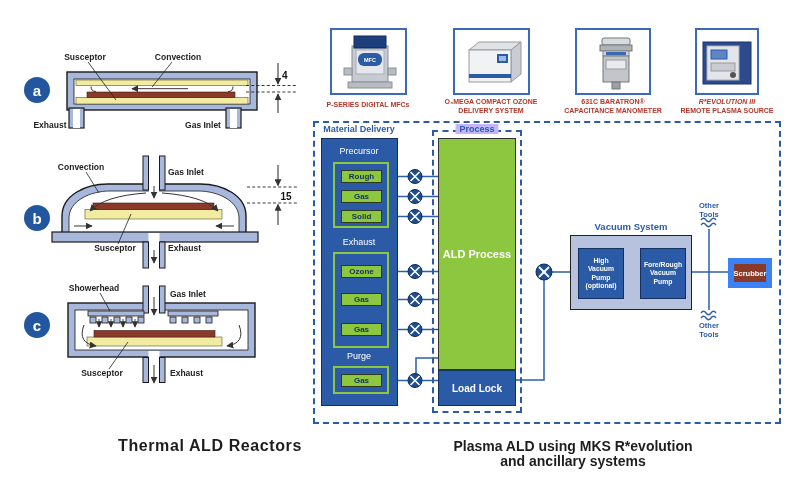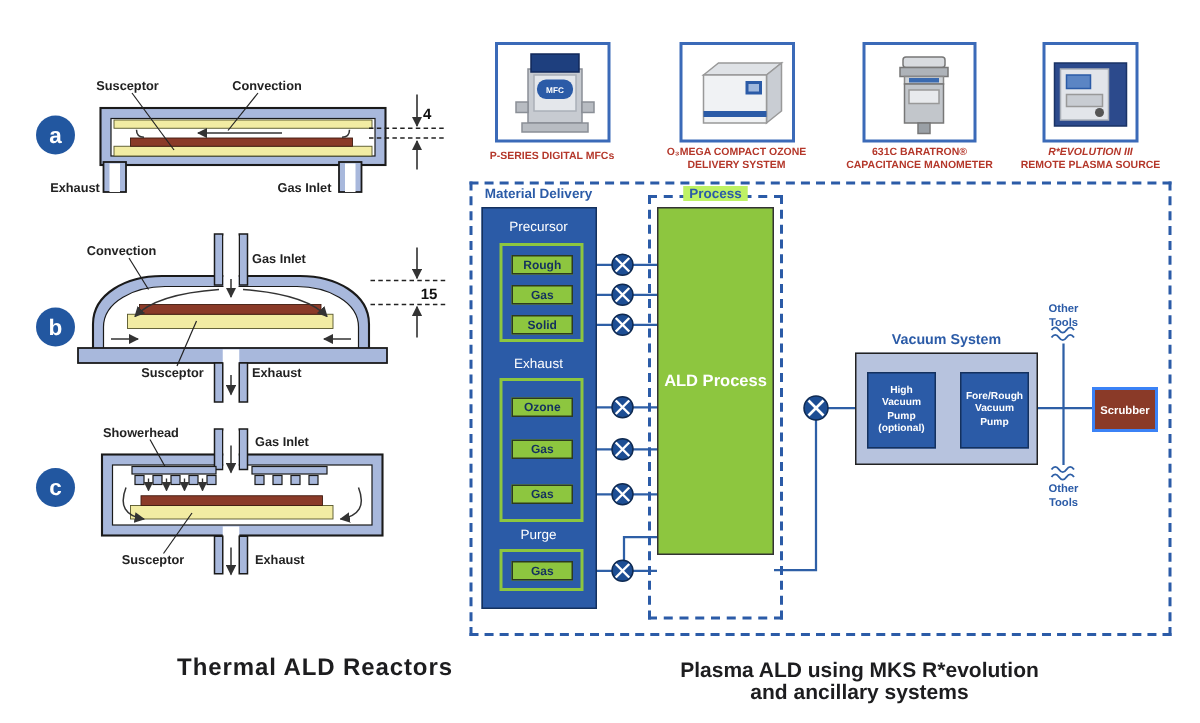--- a/index.html
+++ b/index.html
@@ -307,28 +307,29 @@
   <div class="wlabel" style="left:359px;top:237px">Exhaust</div>
   <div class="gframe" style="left:333px;top:252px;width:56px;height:96px"></div>
   <div class="gitem" style="left:341px;top:265px">Ozone</div>
   <div class="gitem" style="left:341px;top:293px">Gas</div>
   <div class="gitem" style="left:341px;top:323px">Gas</div>
   <div class="wlabel" style="left:359px;top:351px">Purge</div>
   <div class="gframe" style="left:333px;top:366px;width:56px;height:28px"></div>
   <div class="gitem" style="left:341px;top:374px">Gas</div>
 
   <div class="dashedbox" style="left:432px;top:130px;width:90px;height:283px"></div>
-  <div class="clabel blabel" style="left:477px;top:124px;background:#bef264;padding:0 4px">Process</div>
+  <div class="clabel blabel" style="left:477px;top:124px;background:#c4b5fd;padding:0 4px">Process</div>
   <div class="bigbox" style="left:438px;top:138px;width:78px;height:232px;background:#8dc63f;border:1px solid #333;color:#fff;font-weight:bold;font-size:11px">ALD Process</div>
+  <div class="bigbox" style="left:438px;top:370px;width:78px;height:36px;background:#2b5ba7;border:1px solid #14315e;color:#fff;font-weight:bold;font-size:10px">Load Lock</div>
 
   <div class="clabel blabel" style="left:631px;top:221px;font-size:9.5px">Vacuum System</div>
   <div class="abs" style="left:570px;top:235px;width:122px;height:75px;background:#b7c3de;border:1.5px solid #222"></div>
   <div class="bigbox" style="left:578px;top:248px;width:46px;height:51px;background:#2b5ba7;border:1px solid #14315e;color:#fff;font-weight:bold;font-size:6.8px;line-height:1.2;padding:1px">High Vacuum Pump (optional)</div>
   <div class="bigbox" style="left:640px;top:248px;width:46px;height:51px;background:#2b5ba7;border:1px solid #14315e;color:#fff;font-weight:bold;font-size:6.8px;line-height:1.2;padding:1px">Fore/Rough Vacuum Pump</div>
 
   <div class="abs blabel" style="left:694px;top:202px;width:30px;font-size:7.5px;line-height:1.15;text-align:center">Other Tools</div>
   <div class="abs blabel" style="left:694px;top:322px;width:30px;font-size:7.5px;line-height:1.15;text-align:center">Other Tools</div>
-  <div class="bigbox" style="left:728px;top:258px;width:44px;height:30px;background:#8a3a28;border:2px solid #3b82f6;color:#fff;font-weight:bold;font-size:7.5px">Scrubber</div>
+  <div class="bigbox" style="left:728px;top:258px;width:44px;height:30px;background:#8a3a28;border:6px solid #3b82f6;color:#fff;font-weight:bold;font-size:7.5px">Scrubber</div>
 
   <div class="title" style="left:533px;top:438px;font-size:14px">Plasma ALD using MKS R*evolution</div>
   <div class="title" style="left:533px;top:453px;font-size:14px">and ancillary systems</div>
 
 </div>
 
 </body></html>

